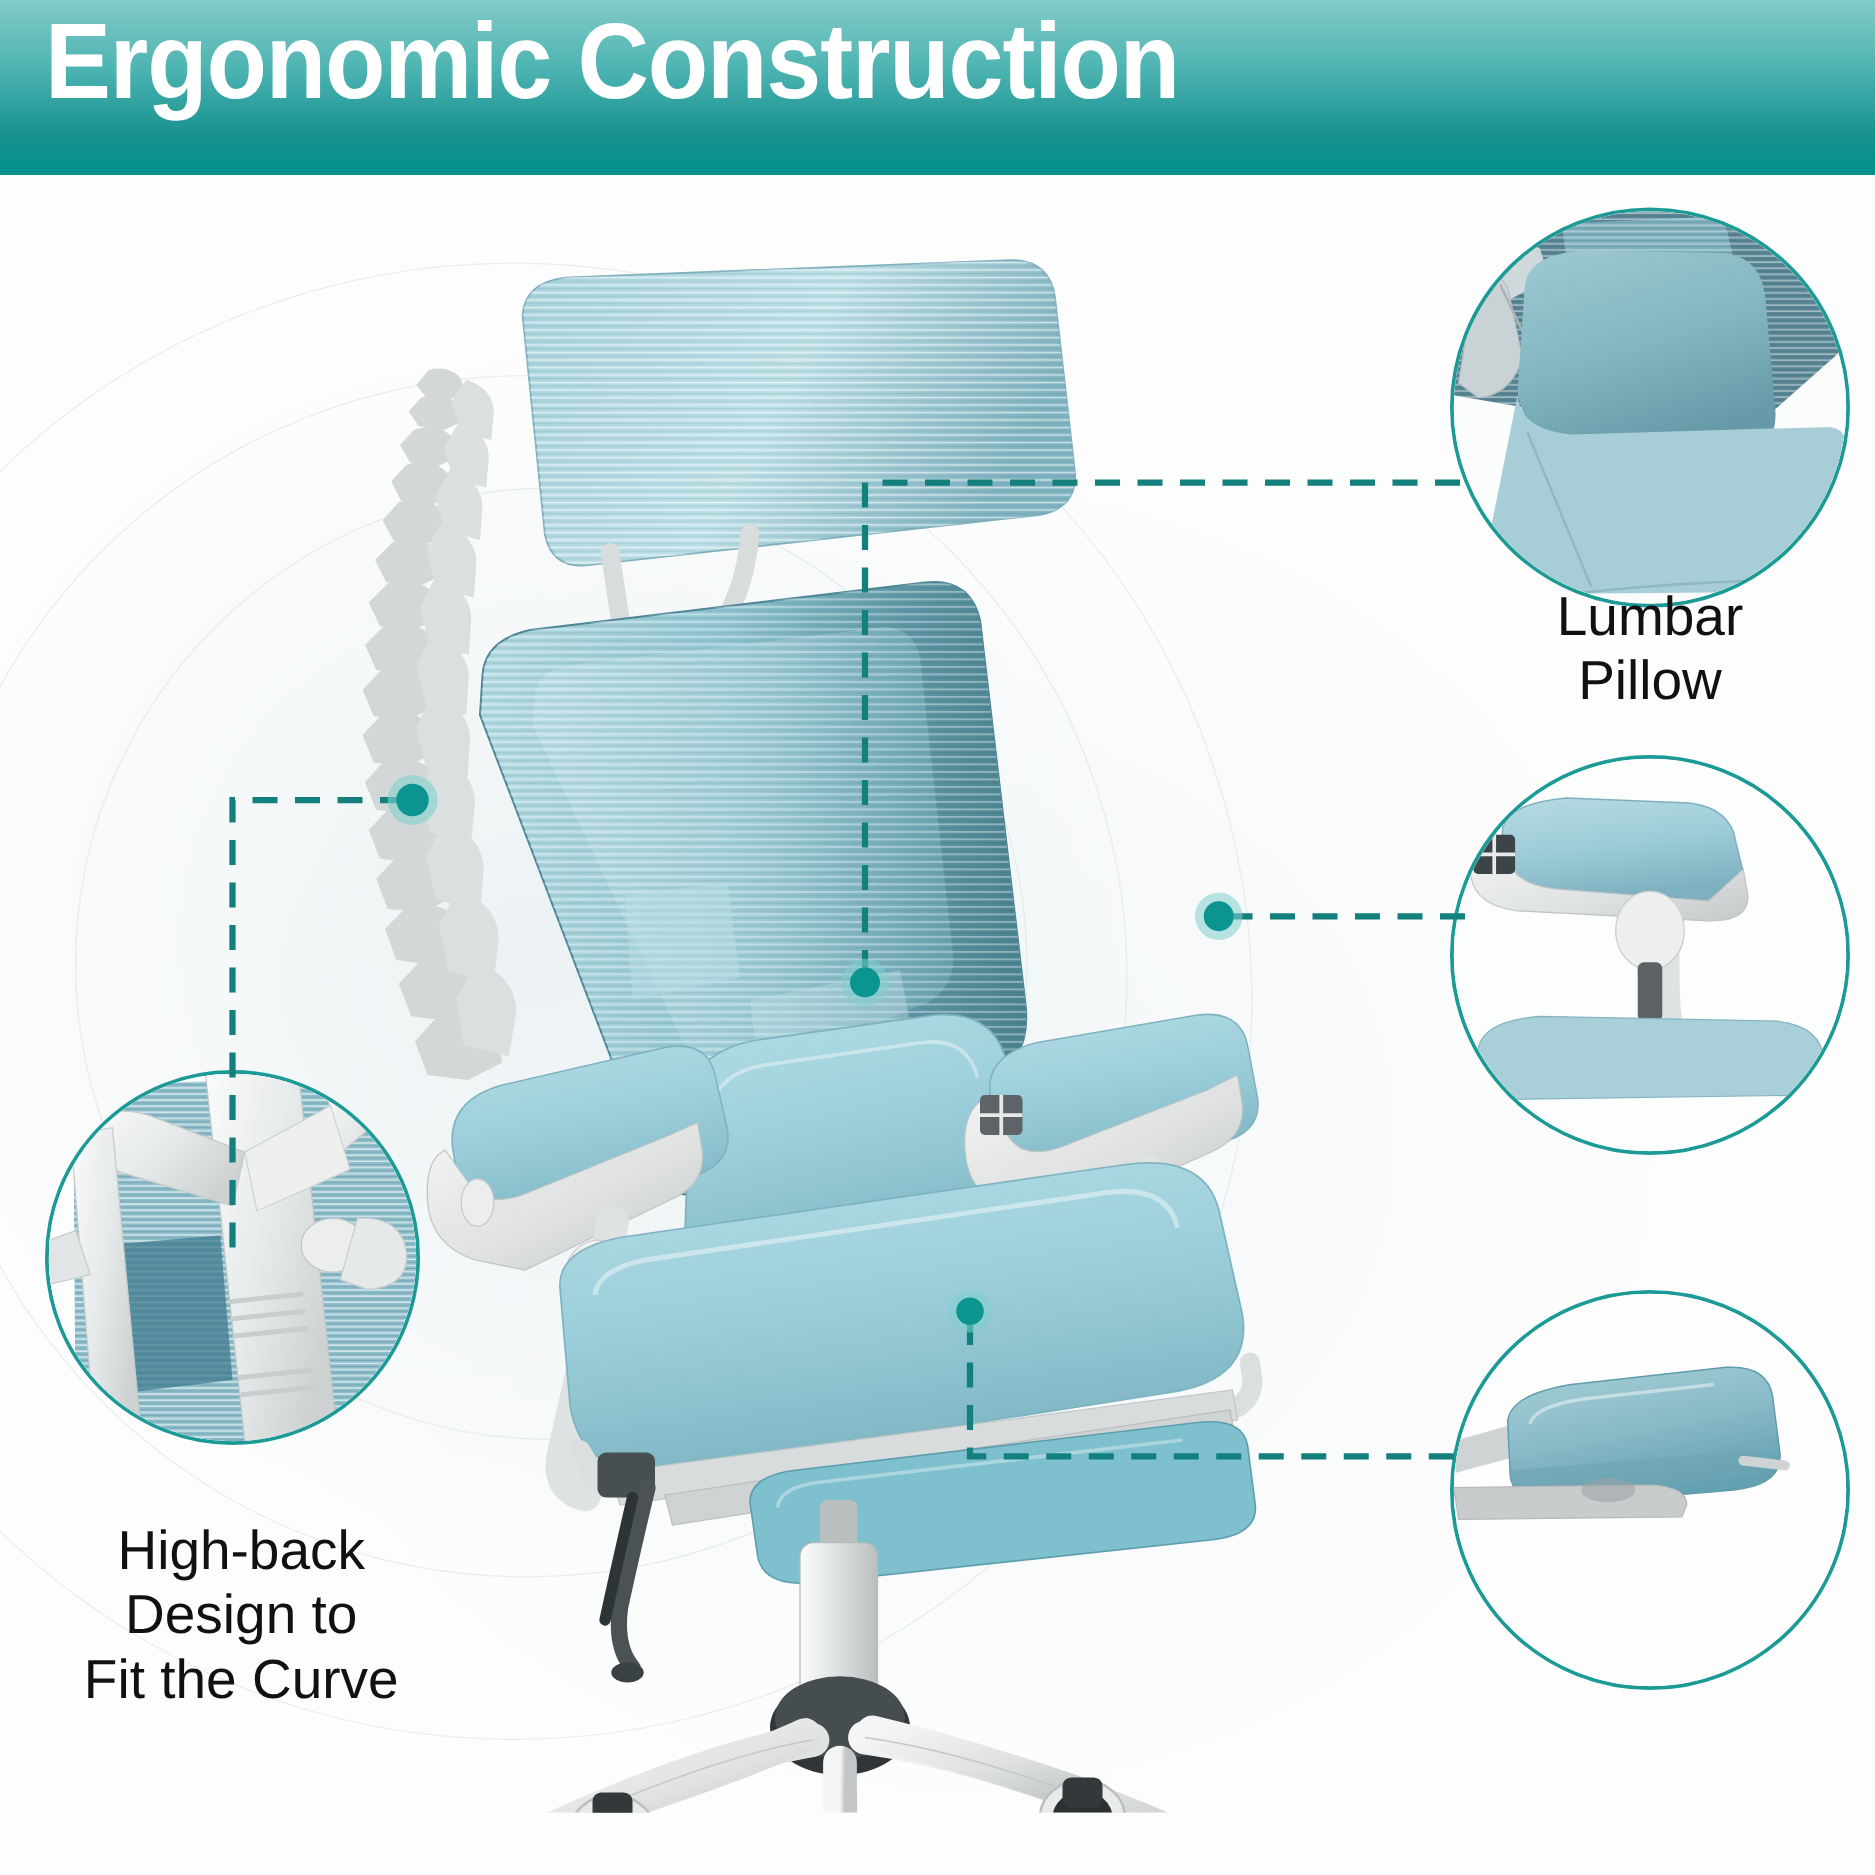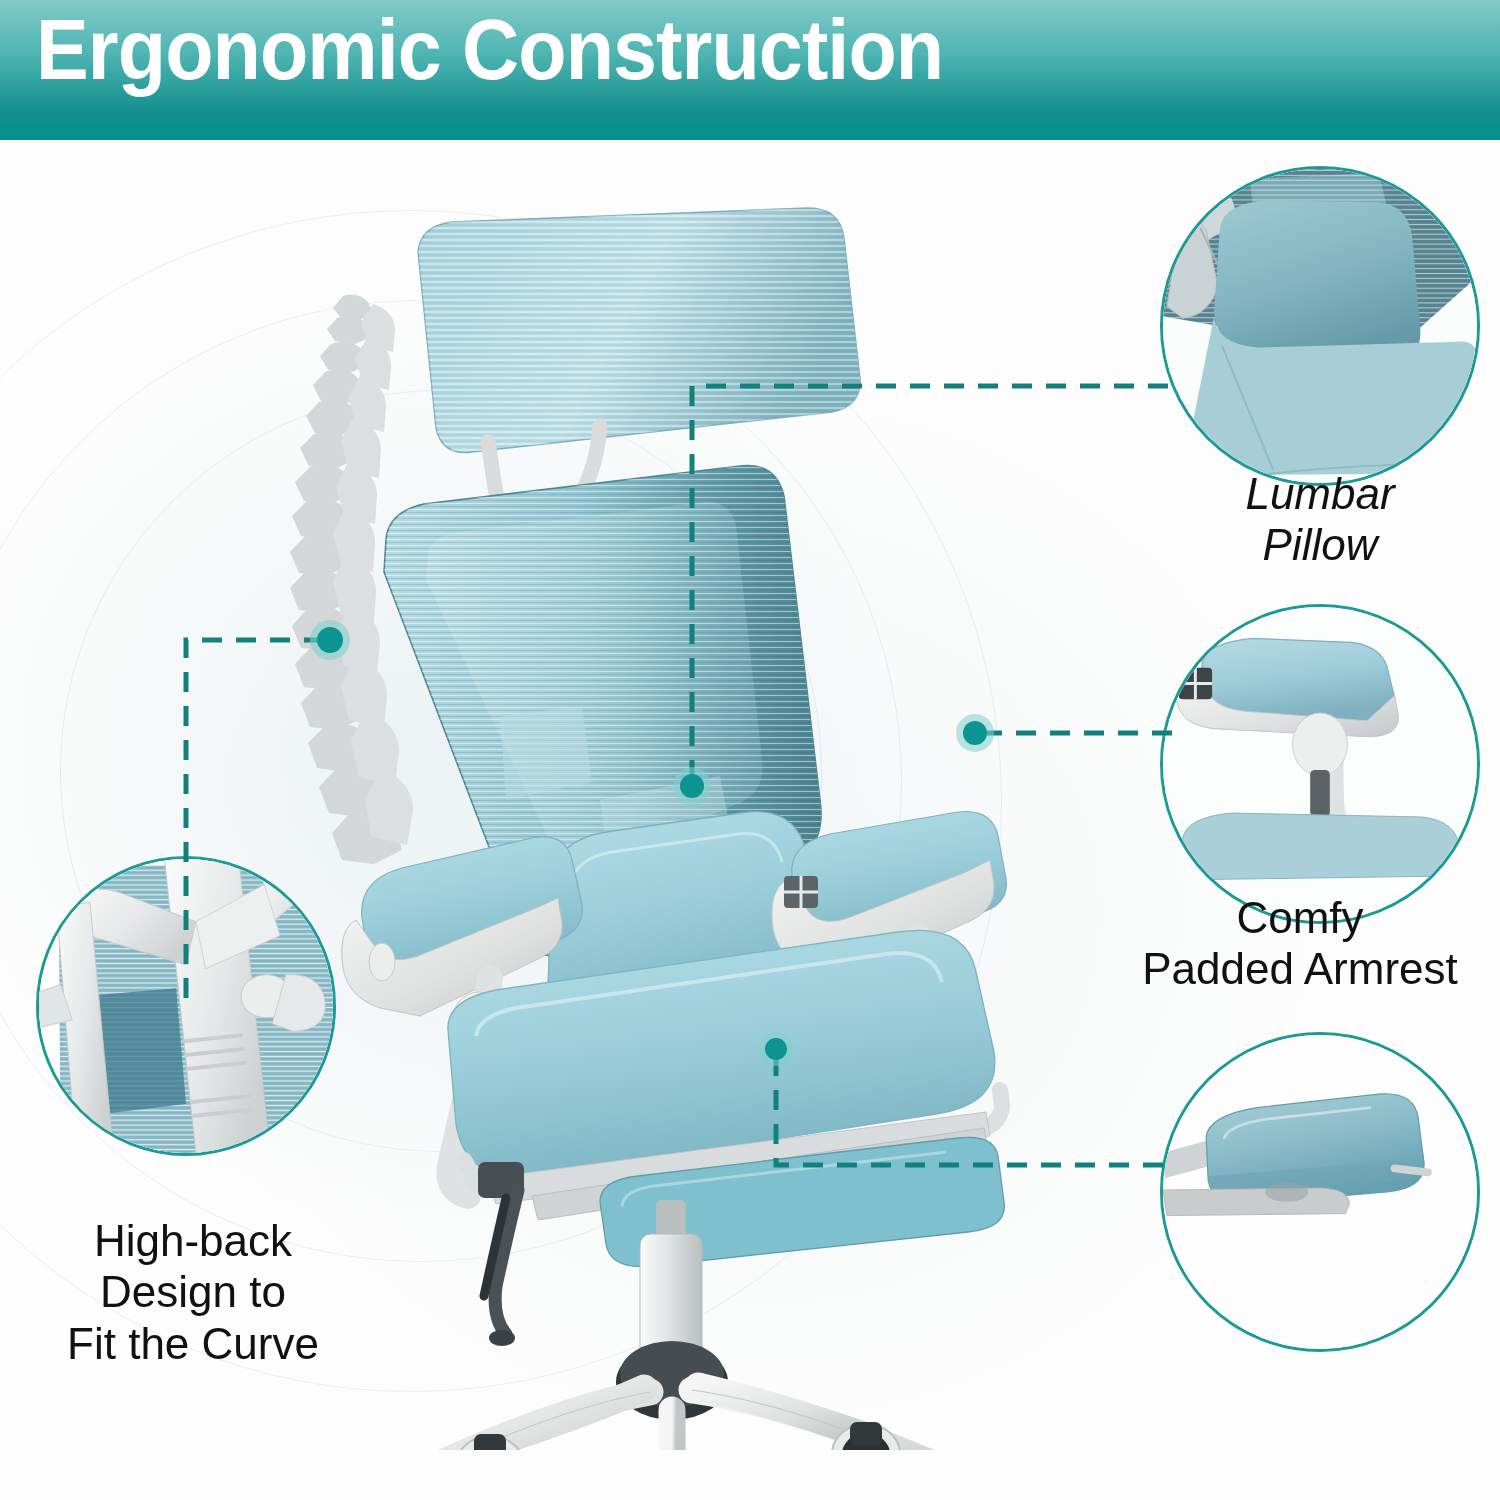--- a/index.html
+++ b/index.html
@@ -97,21 +97,21 @@
   .callout-label {
     position: absolute;
     color: #111111;
     font-size: 44px;
     line-height: 1.17;
     font-family: "Liberation Sans", sans-serif;
     font-weight: 400;
     text-align: center;
     white-space: pre-line;
   }
-  #label-lumbar   { left: 1150px; top: 468px;  width: 340px; font-style: italic; }
+  #label-lumbar   { left: 1150px; top: 468px;  width: 340px; }
   #label-armrest  { left: 1100px; top: 892px;  width: 400px; }
   #label-footrest { left: 1150px; top: 1326px; width: 340px; }
   #label-highback { left: 38px;   top: 1168px; width: 310px; text-align: center; margin-top: 47px; }
 
   
   #connectors {
     position: absolute;
     left: 0; top: 0;
     width: 1500px; height: 1500px;
     pointer-events: none;
@@ -381,22 +381,20 @@
                L208 116 L82 106 Q48 102 44 80 Z" fill="url(#aFrame)" stroke="#c0c4c4" stroke-width="1"></path>
       <rect x="16" y="62" width="34" height="32" rx="4" fill="#3c4448"></rect>
       <line x1="33" y1="62" x2="33" y2="94" stroke="#e8eaea" stroke-width="3"></line>
       <line x1="16" y1="78" x2="50" y2="78" stroke="#e8eaea" stroke-width="3"></line>
       <path d="M168 128 Q166 168 168 204 L172 232" fill="none" stroke="#dfe2e2" stroke-width="34" stroke-linecap="round"></path>
       <ellipse cx="160" cy="140" rx="28" ry="32" fill="#edefef" stroke="#c9cccc" stroke-width="1"></ellipse>
       <rect x="150" y="166" width="20" height="48" rx="5" fill="#5a6266"></rect>
       <path d="M20 236 Q24 214 70 210 L264 214 Q300 218 302 246 L304 274 L24 278 Q12 268 14 252 Z" fill="#a9d0d9" stroke="#85b4c0" stroke-width="1"></path>
     </svg>
   </div>
-  <div class="callout-label" id="label-armrest">Comfy
-Padded Armrest</div>
 
   <div class="callout-circle" id="callout-footrest">
     <svg class="callout-art" viewBox="0 0 320 320">
       <defs>
         <linearGradient id="fPad" x1="0" y1="0" x2="0.4" y2="1">
           <stop offset="0%" stop-color="#a7cfd8"></stop>
           <stop offset="50%" stop-color="#8cbcc9"></stop>
           <stop offset="100%" stop-color="#63a0b0"></stop>
         </linearGradient>
       </defs>

